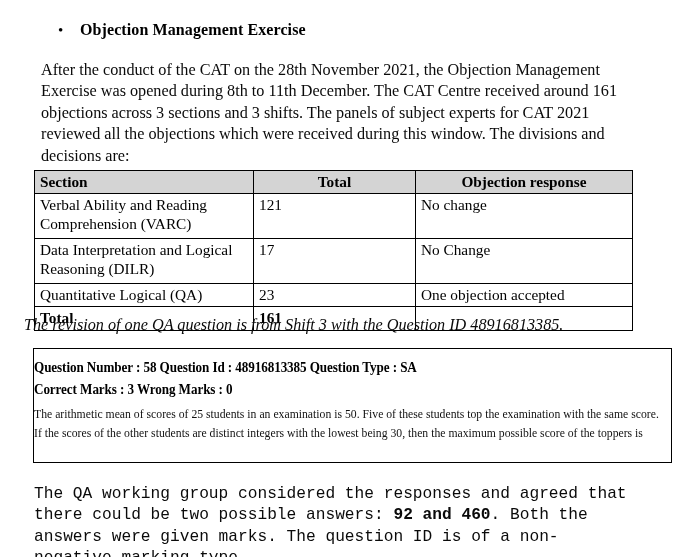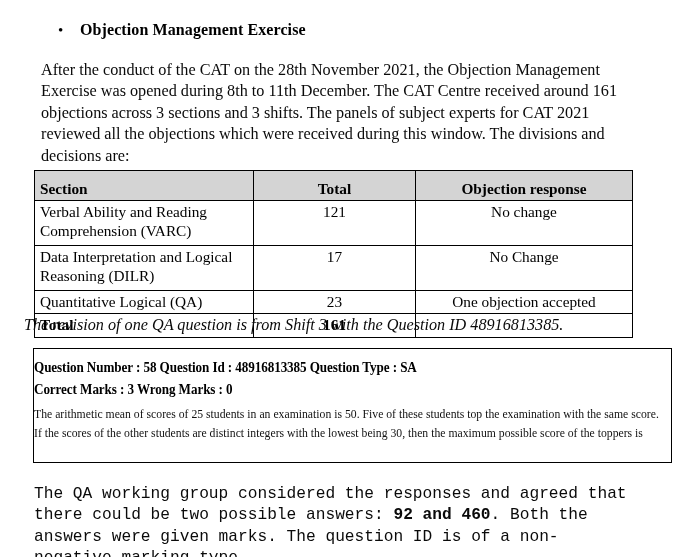--- a/index.html
+++ b/index.html
@@ -89,29 +89,28 @@
     border: 1.3px solid #000000;
     padding: 1px 5px 2px 5px;
     vertical-align: top;
     line-height: 19.2px;
     font-weight: normal;
   }
   .objection-table thead th {
     background: #d4d4d4;
     font-weight: bold;
     text-align: left;
-    padding-top: 8px;
+    padding-top: 1px;
     padding-bottom: 2px;
   }
   .objection-table thead th.ctr { text-align: center; }
   .col-section { width: 219px; }
   .col-total   { width: 162px; }
   .col-resp    { width: 217px; }
   .cell-center {
-    text-align: center;
     vertical-align: middle;
   }
   .cell-bold { font-weight: bold; }
   .row-total td { font-weight: bold; }
   .tall-cell { height: 41px; }
 
   
   .question-box {
     position: absolute;
     left: 33px;

